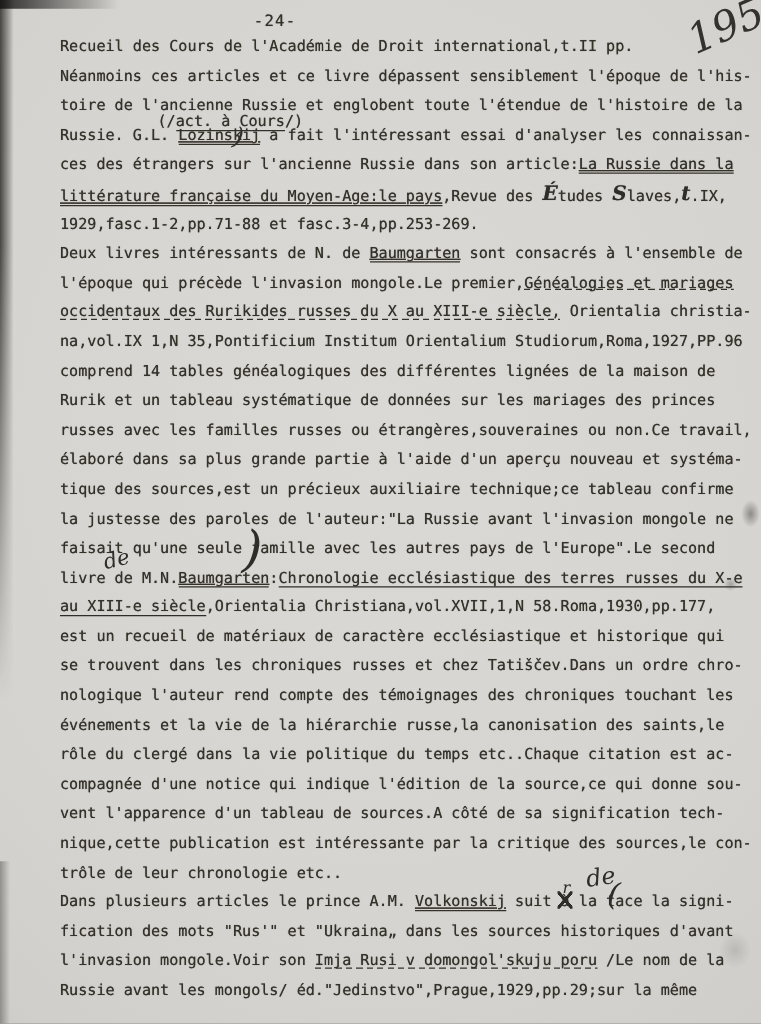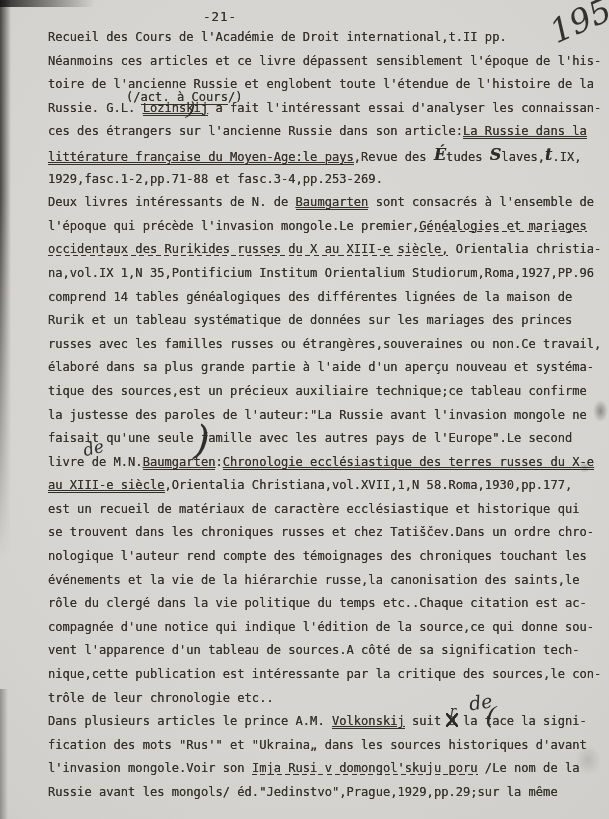--- a/index.html
+++ b/index.html
@@ -42,21 +42,21 @@
     text-shadow:0 0 .6px rgba(52,49,41,.85);
   }
   .text-block{
     position:absolute;left:48px;top:26px;width:575px;
     font-size:12.1px;line-height:23.6px;
     white-space:pre;
     text-shadow:0 0 .6px rgba(52,49,41,.8);
   }
   .tl{height:23.6px;}
   .us{border-bottom:1.2px solid currentColor;text-decoration:underline;}
-  .uh{border-bottom:1.8px solid var(--hand);text-decoration:underline;}
+  .uh{border-bottom:1.8px solid var(--hand);}
   .ud{
     background:repeating-linear-gradient(90deg, currentColor 0 5px, transparent 5px 8.3px);
     background-size:100% 1.4px;background-position:left bottom;background-repeat:no-repeat;
   }
   .hand-inline{
     font-family:"DejaVu Serif", serif;font-style:italic;font-weight:bold;
     font-size:16px;position:relative;top:-1px;color:var(--hand);
   }
   .struck{position:relative;}
   .struck::after{
@@ -93,21 +93,21 @@
 
 <div class="page">
   <div class="vignette"></div>
   <div class="edge-left"></div>
   <div class="edge-top"></div>
   <div class="edge-bottom-left"></div>
   <div class="smudge-a"></div>
   <div class="smudge-b"></div>
   <div class="smudge-c"></div>
 
-  <div class="page-number">-21-</div>
+  <div class="page-number">-24-</div>
   <div class="folio">195</div>
 
   <div class="insert-note"><span>(/</span><span class="mid">act. à Cours</span><span>/)</span></div>
 
   <div class="text-block" id="text-block"><div class="tl"><span>Recueil des Cours de l'Académie de Droit international,t.II pp.</span></div><div class="tl"><span>Néanmoins ces articles et ce livre dépassent sensiblement l'époque de l'his-</span></div><div class="tl"><span>toire de l'ancienne Russie et englobent toute l'étendue de l'histoire de la</span></div><div class="tl"><span>Russie. G.L. </span><span class="us">Lozinskij</span><span> a fait l'intéressant essai d'analyser les connaissan-</span></div><div class="tl"><span>ces des étrangers sur l'ancienne Russie dans son article:</span><span class="us">La Russie dans la</span></div><div class="tl"><span class="us">littérature française du Moyen-Age:le pays</span><span>,Revue des </span><span class="hand-inline">É</span><span>tudes </span><span class="hand-inline">S</span><span>laves,</span><span class="hand-inline">t</span><span>.IX,</span></div><div class="tl"><span>1929,fasc.1-2,pp.71-88 et fasc.3-4,pp.253-269.</span></div><div class="tl"><span>Deux livres intéressants de N. de </span><span class="us">Baumgarten</span><span> sont consacrés à l'ensemble de</span></div><div class="tl"><span>l'époque qui précède l'invasion mongole.Le premier,</span><span class="ud">Généalogies et mariages</span></div><div class="tl"><span class="ud">occidentaux des Rurikides russes du X au XIII-e siècle,</span><span> Orientalia christia-</span></div><div class="tl"><span>na,vol.IX 1,N 35,Pontificium Institum Orientalium Studiorum,Roma,1927,PP.96</span></div><div class="tl"><span>comprend 14 tables généalogiques des différentes lignées de la maison de</span></div><div class="tl"><span>Rurik et un tableau systématique de données sur les mariages des princes</span></div><div class="tl"><span>russes avec les familles russes ou étrangères,souveraines ou non.Ce travail,</span></div><div class="tl"><span>élaboré dans sa plus grande partie à l'aide d'un aperçu nouveau et systéma-</span></div><div class="tl"><span>tique des sources,est un précieux auxiliaire technique;ce tableau confirme</span></div><div class="tl"><span>la justesse des paroles de l'auteur:"La Russie avant l'invasion mongole ne</span></div><div class="tl"><span>faisait qu'une seule famille avec les autres pays de l'Europe".Le second</span></div><div class="tl"><span>livre de M.N.</span><span class="us">Baumgarten</span><span>:</span><span class="uh">Chronologie ecclésiastique des terres russes du X-e</span></div><div class="tl"><span class="uh">au XIII-e siècle</span><span>,Orientalia Christiana,vol.XVII,1,N 58.Roma,1930,pp.177,</span></div><div class="tl"><span>est un recueil de matériaux de caractère ecclésiastique et historique qui</span></div><div class="tl"><span>se trouvent dans les chroniques russes et chez Tatiščev.Dans un ordre chro-</span></div><div class="tl"><span>nologique l'auteur rend compte des témoignages des chroniques touchant les</span></div><div class="tl"><span>événements et la vie de la hiérarchie russe,la canonisation des saints,le</span></div><div class="tl"><span>rôle du clergé dans la vie politique du temps etc..Chaque citation est ac-</span></div><div class="tl"><span>compagnée d'une notice qui indique l'édition de la source,ce qui donne sou-</span></div><div class="tl"><span>vent l'apparence d'un tableau de sources.A côté de sa signification tech-</span></div><div class="tl"><span>nique,cette publication est intéressante par la critique des sources,le con-</span></div><div class="tl"><span>trôle de leur chronologie etc..</span></div><div class="tl"><span>Dans plusieurs articles le prince A.M. </span><span class="us">Volkonskij</span><span> suit </span><span class="struck">à</span><span> la tace </span><span>la signi-</span></div><div class="tl"><span>fication des mots "Rus'" et "Ukraina„ dans les sources historiques d'avant</span></div><div class="tl"><span>l'invasion mongole.Voir son </span><span class="ud">Imja Rusi v domongol'skuju poru</span><span> /Le nom de la</span></div><div class="tl"><span>Russie avant les mongols/ éd."Jedinstvo",Prague,1929,pp.29;sur la même</span></div></div>
   <div id="annotation-layer">
       <div class="ann-hand" style="left: 187px; top: 99px; font-size: 20px; transform: rotate(12deg);">)</div>
       <div class="ann-hand" style="left: 194px; top: 420px; font-size: 40px; transform: rotate(3deg);">)</div>
       <div class="ann-hand" style="left: 83px; top: 440px; font-size: 17px; transform: rotate(-14deg);">de</div>
       <div class="ann-hand" style="left: 450px; top: 704px; font-size: 13px;">r</div>

